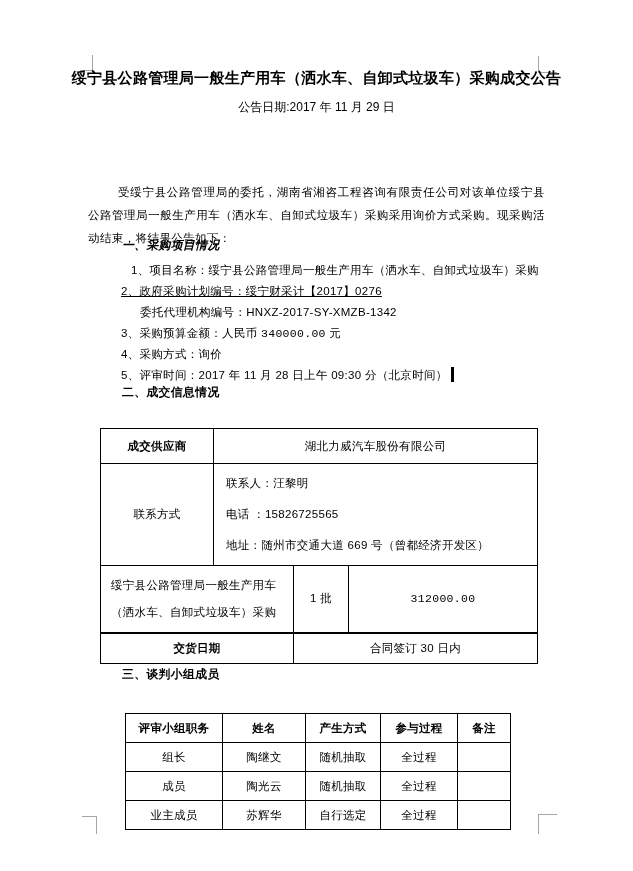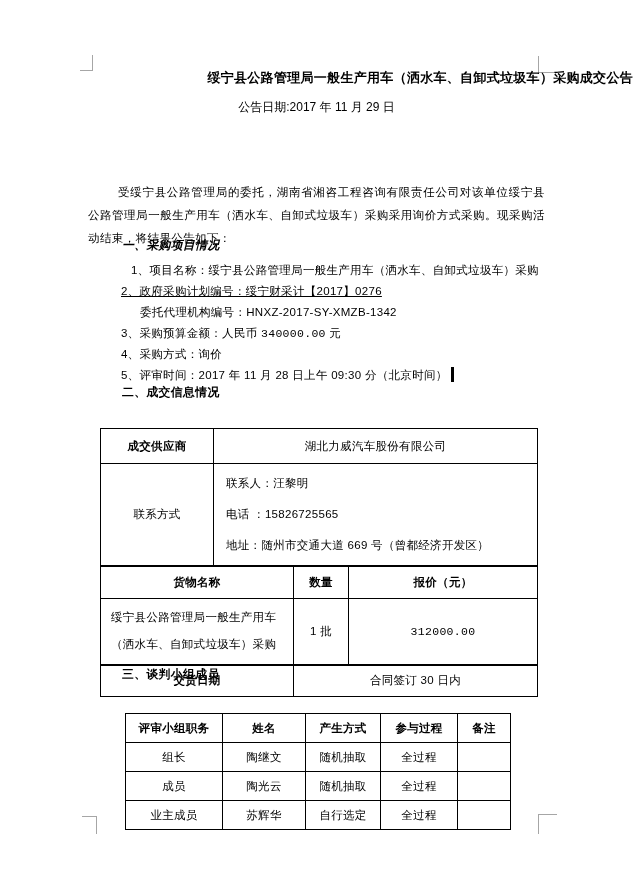--- a/index.html
+++ b/index.html
@@ -9,21 +9,21 @@
     position:relative;overflow:hidden;
   }
   .abs{position:absolute;}
   
   .crop{position:absolute;}
   .crop-tl{left:80px;top:55px;width:12px;height:15px;border-right:1px solid #a6a6a6;border-bottom:1px solid #a6a6a6;}
   .crop-tr{left:538px;top:56px;width:18px;height:16px;border-left:1px solid #a6a6a6;border-bottom:1px solid #a6a6a6;}
   .crop-bl{left:82px;top:816px;width:14px;height:17px;border-right:1px solid #a6a6a6;border-top:1px solid #a6a6a6;}
   .crop-br{left:538px;top:814px;width:18px;height:19px;border-left:1px solid #a6a6a6;border-top:1px solid #a6a6a6;}
 
-  .doc-title{top:69px;left:0;right:0;text-align:right;font-weight:bold;font-size:13px;letter-spacing:.3px;}
+  .doc-title{top:69px;left:0;right:0;text-align:center;font-weight:bold;font-size:15px;letter-spacing:.3px;}
   .doc-date{top:99px;left:0;right:0;text-align:center;font-size:12px;}
 
   .intro{top:181px;left:88px;width:457px;font-size:11.5px;line-height:23px;
          text-indent:30px;text-align:justify;letter-spacing:.4px;}
 
   .h2{font-weight:bold;font-size:11.8px;letter-spacing:.4px;}
   .sec1-h{top:238px;left:122px;font-style:italic;}
   .sec2-h{top:385px;left:122px;}
   .sec3-h{top:667px;left:122px;}
 
@@ -96,25 +96,20 @@
     <td colspan="3">湖北力威汽车股份有限公司</td>
   </tr>
   <tr class="r2">
     <td>联系方式</td>
     <td colspan="3" class="contact-cell">
       <div>联系人：汪黎明</div>
       <div>电话 ：15826725565</div>
       <div>地址：随州市交通大道 669 号（曾都经济开发区）</div>
     </td>
   </tr>
-  <tr class="r3 sep">
-    <td colspan="2" class="bold">货物名称</td>
-    <td class="bold">数量</td>
-    <td class="bold">报价（元）</td>
-  </tr>
   <tr class="r4">
     <td colspan="2" class="goods-cell">绥宁县公路管理局一般生产用车（洒水车、自卸式垃圾车）采购</td>
     <td>1 批</td>
     <td class="num">312000.00</td>
   </tr>
   <tr class="r5 sep">
     <td colspan="2" class="bold">交货日期</td>
     <td colspan="2">合同签订 30 日内</td>
   </tr>
 </tbody>

